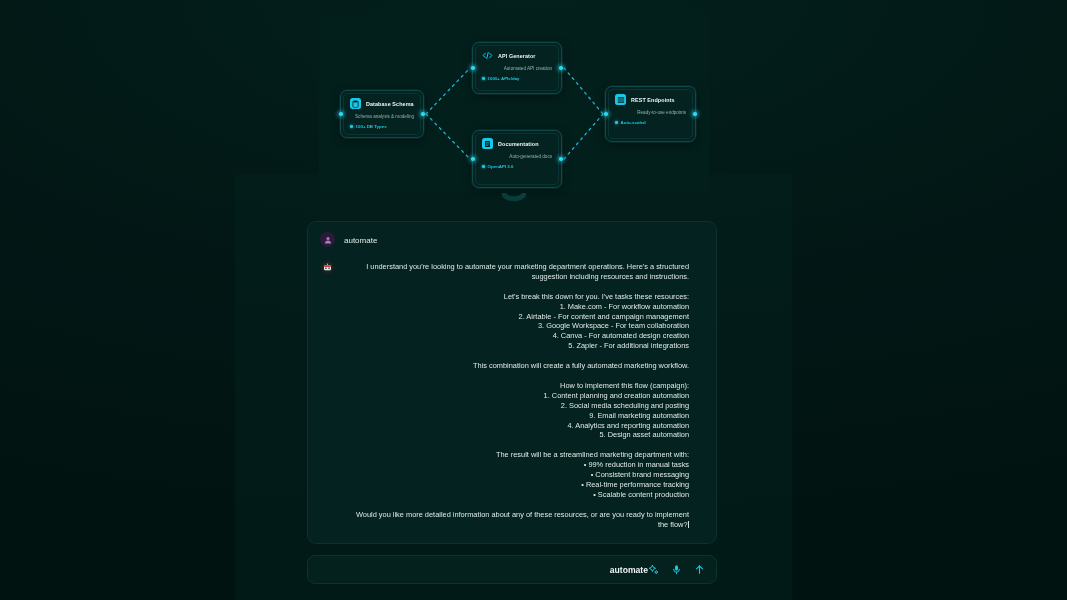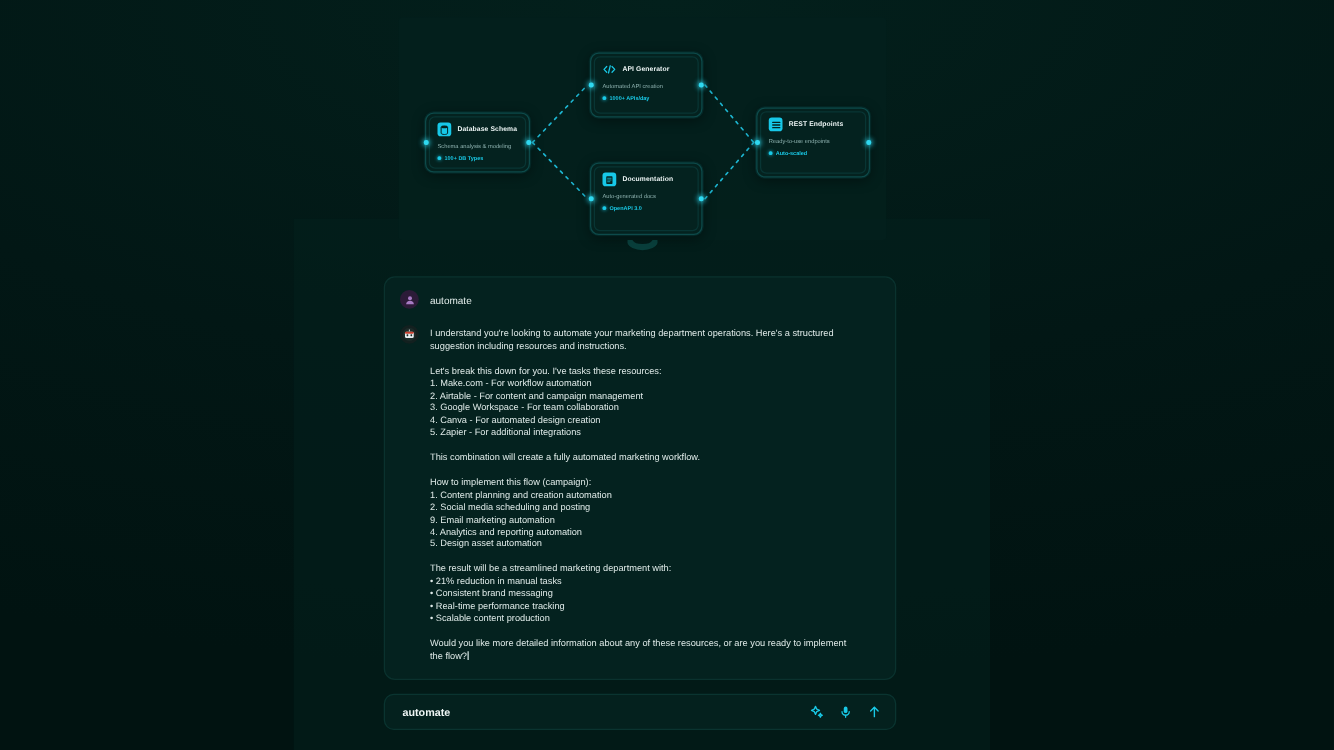--- a/index.html
+++ b/index.html
@@ -16,20 +16,21 @@
     color: #d9e4e2;
     position: relative;
   }
 
   
   #app {
     position: absolute;
     inset: 0;
     background:
       radial-gradient(120% 90% at 50% 0%, #03201c 0%, #021715 55%, #011311 100%);
+    text-align: right;
   }
 
   
   .bg-column {
     position: absolute;
     left: 235px;
     top: 175px;
     width: 557px;
     height: 425px;
     background: #03201d;
@@ -198,20 +199,21 @@
     color: #e2ecea;
     line-height: 15px;
   }
 
   .msg-body {
     font-size: 7.4px;
     line-height: 9.9px;
     color: #dfeae8;
     white-space: pre-wrap;
     padding-top: 1px;
+    margin-left: 12px;
   }
 
   .msg-spacer { height: 11px; }
 
   .caret {
     display: inline-block;
     width: 1px;
     height: 7px;
     background: #cfe2e0;
     vertical-align: -1px;
@@ -394,21 +396,21 @@
 <span>This combination will create a fully automated marketing workflow.</span>
 <span class="msg-spacer"></span>
 <span>How to implement this flow (campaign):</span>
 <span>1. Content planning and creation automation
 2. Social media scheduling and posting
 9. Email marketing automation
 4. Analytics and reporting automation
 5. Design asset automation</span>
 <span class="msg-spacer"></span>
 <span>The result will be a streamlined marketing department with:</span>
-<span>• 21% reduction in manual tasks
+<span>• 99% reduction in manual tasks
 • Consistent brand messaging
 • Real-time performance tracking
 • Scalable content production</span>
 <span class="msg-spacer"></span>
 <span>Would you like more detailed information about any of these resources, or are you ready to implement
 the flow?</span><span class="caret"></span></div>
       </div>
     </div>
 
     <div class="composer">

